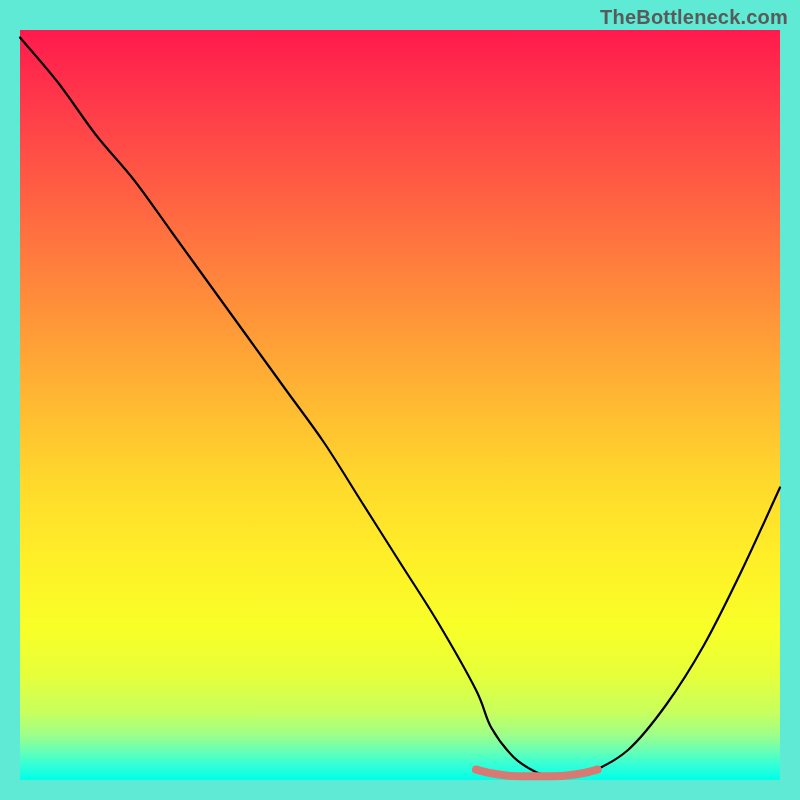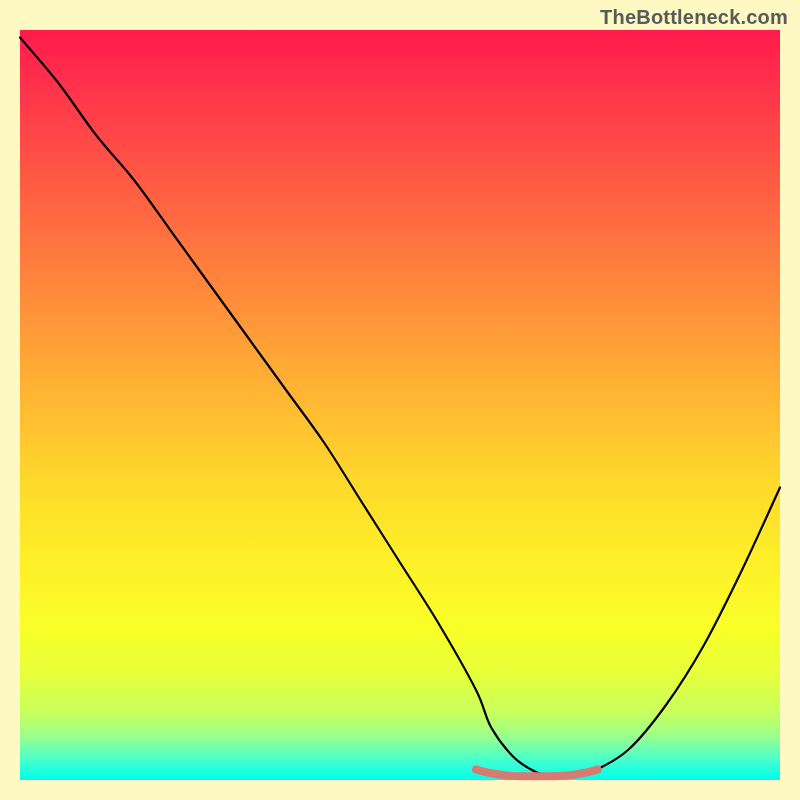--- a/index.html
+++ b/index.html
@@ -9,21 +9,21 @@
     height: 800px;
     background: #000000;
     font-family: Arial, Helvetica, sans-serif;
     overflow: hidden;
   }
 
   .container {
     position: relative;
     width: 800px;
     height: 800px;
-    background: #fef9c3;
+    background: #5eead4;
   }
 
   .watermark {
     position: absolute;
     top: 6px;
     right: 12px;
     color: #5a5a5a;
     font-size: 20px;
     font-weight: bold;
     letter-spacing: 0.2px;

